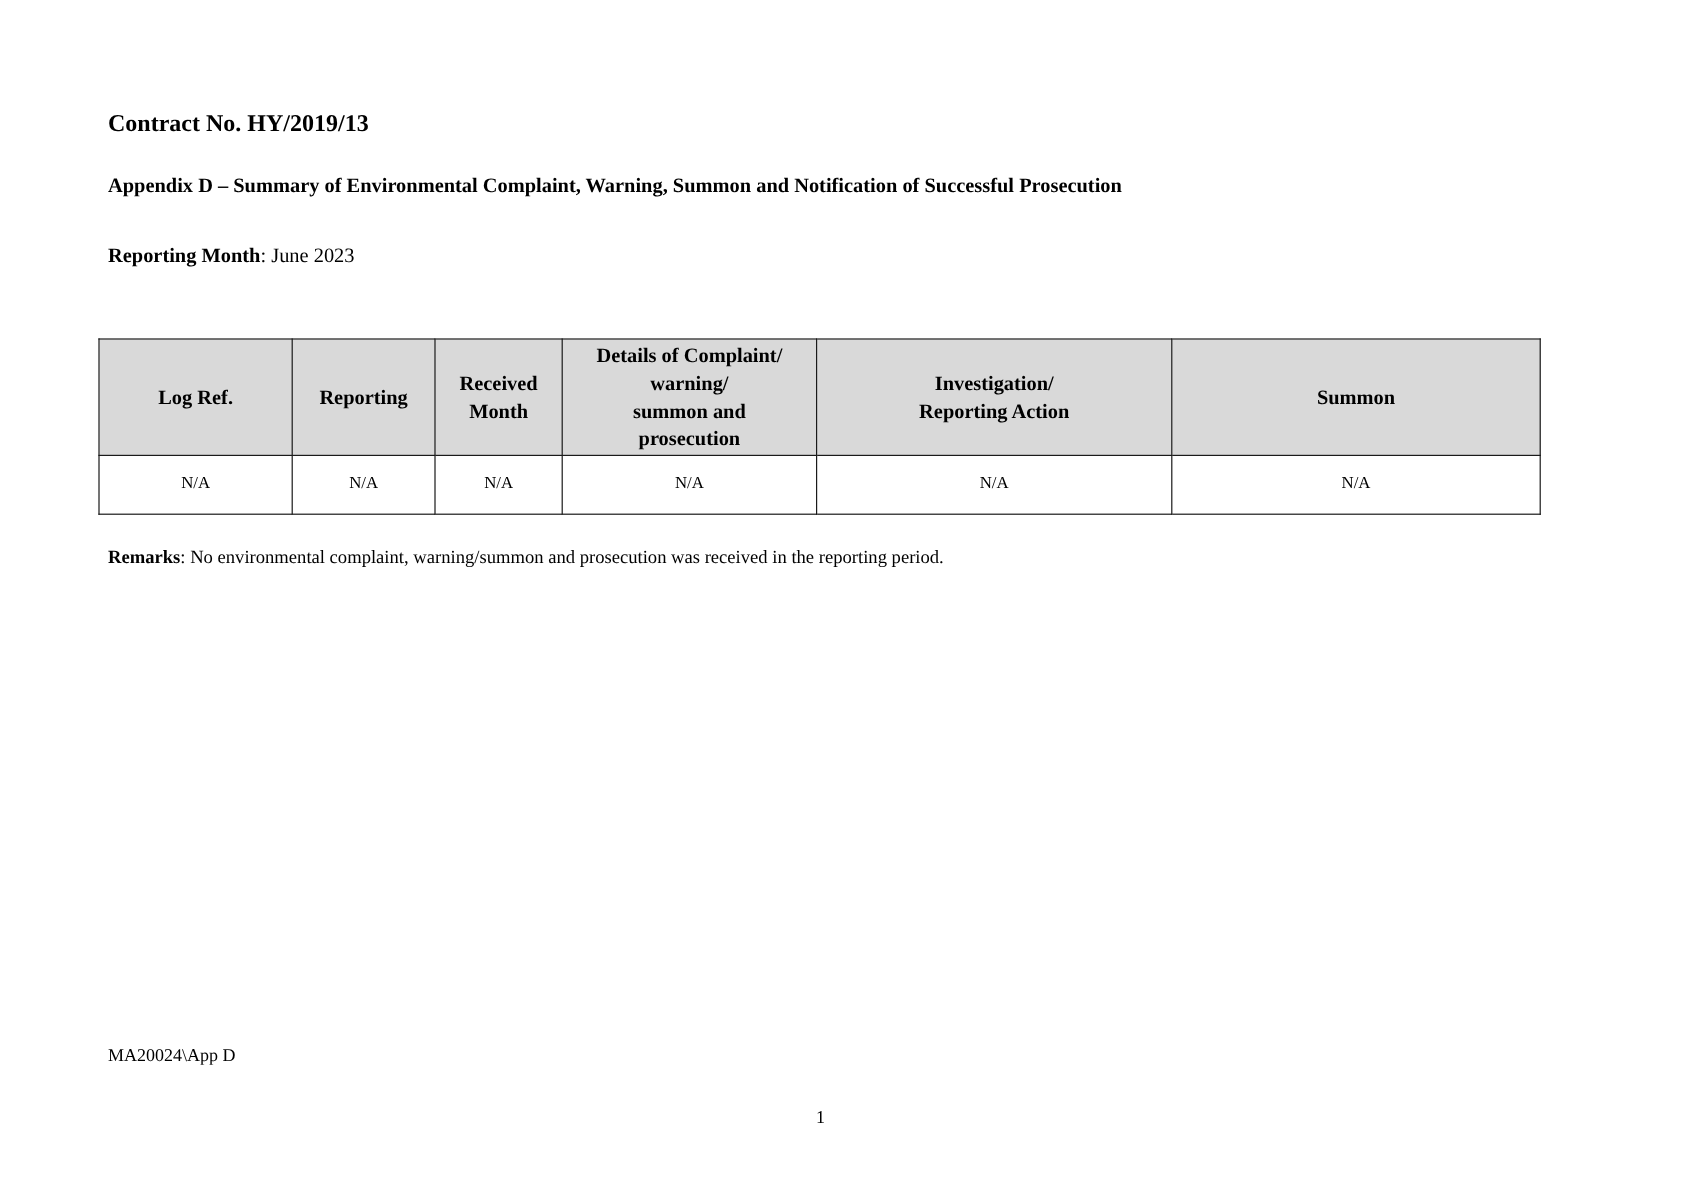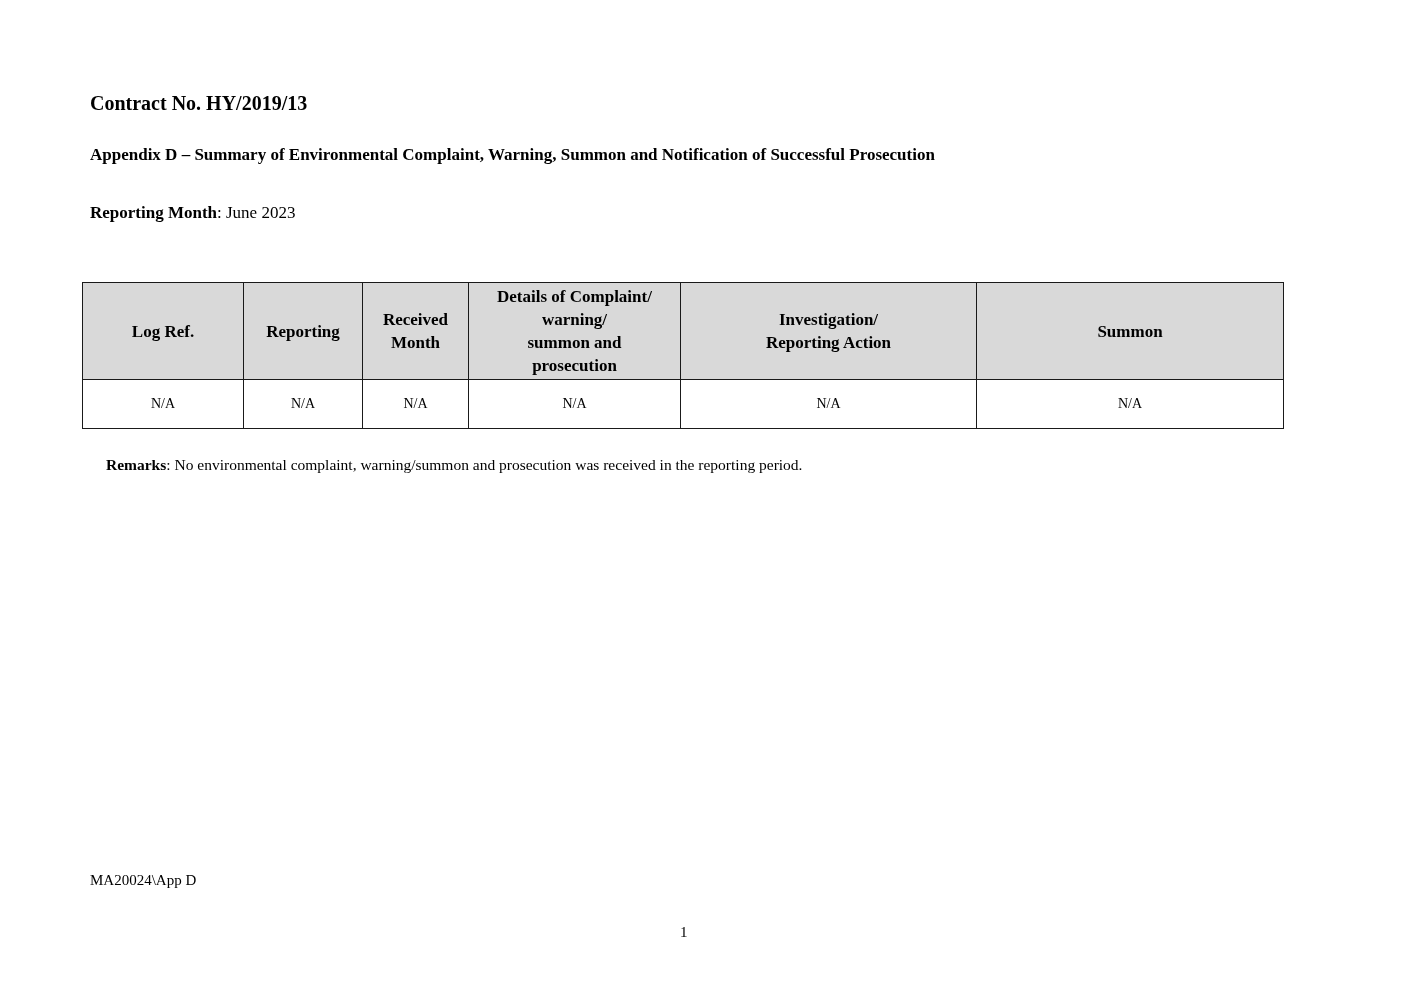--- a/index.html
+++ b/index.html
@@ -78,21 +78,21 @@
   .col-investigation { width: 296px; }
   .col-status { width: 307px; }
 
   .remarks {
     position: absolute;
     left: 90px;
     top: 455px;
     font-size: 15.5px;
     line-height: 20px;
   }
-  .remarks .bold { font-weight: bold; margin-left: 16px; }
+  .remarks .bold { font-weight: bold; }
 
   .footer-left {
     position: absolute;
     left: 90px;
     top: 872px;
     font-size: 15px;
   }
   .footer-page {
     position: absolute;
     left: 680px;

